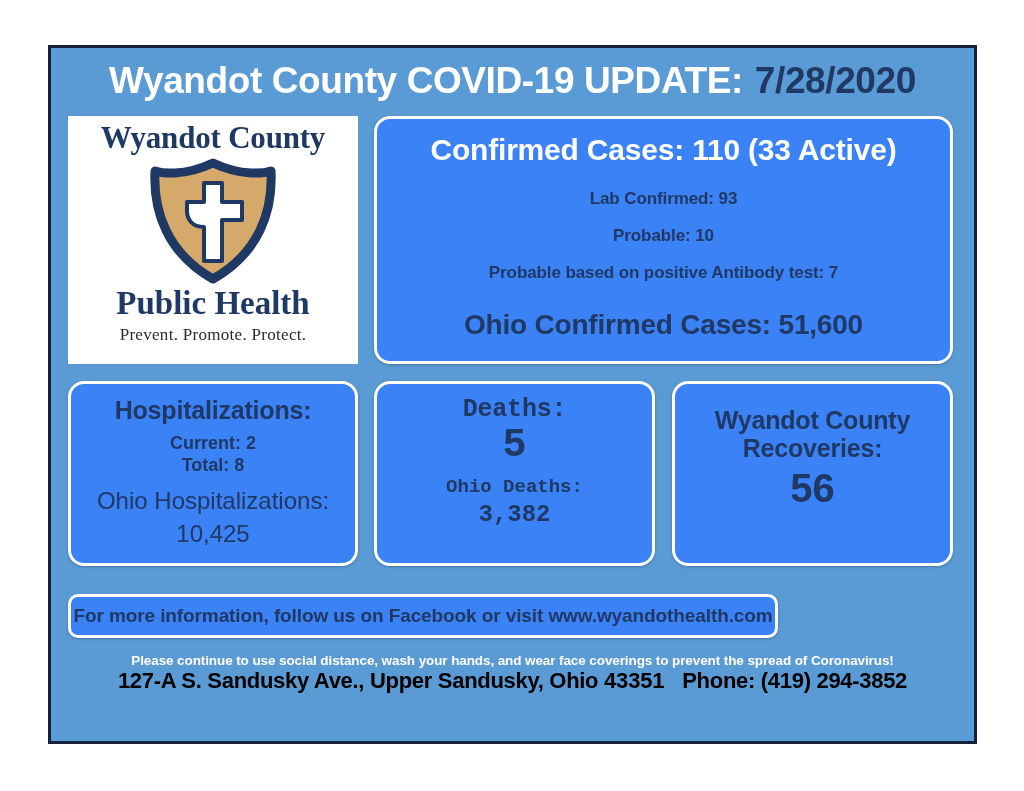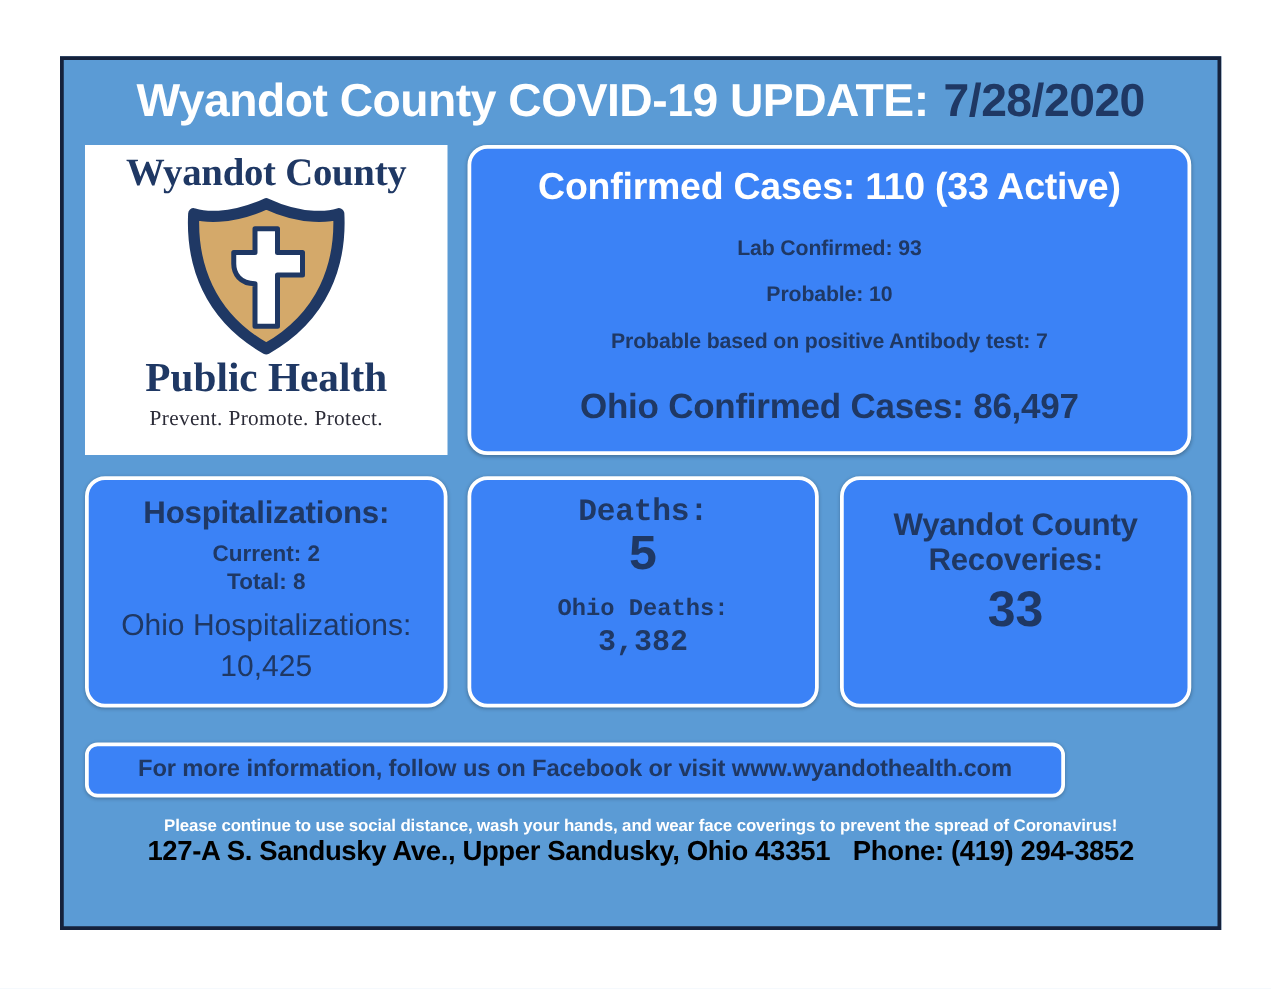--- a/index.html
+++ b/index.html
@@ -198,21 +198,21 @@
     font-size: 24px;
     font-weight: bold;
     color: #1f3864;
     margin-top: 3px;
   }
 
   
   #infobar {
     left: 17px;
     top: 546px;
-    width: 784px;
+    width: 710px;
     height: 44px;
     border-radius: 10px;
     display: flex;
     align-items: center;
     justify-content: center;
   }
   .infobar-text {
     font-size: 19px;
     font-weight: bold;
     color: #1f3864;
@@ -265,42 +265,42 @@
     </div>
     <div class="logo-bottom">Public Health</div>
     <div class="logo-tag">Prevent.  Promote.  Protect.</div>
   </div>
 
   <div class="card" id="card-confirmed">
     <div class="cc-title">Confirmed Cases:  110  (33 Active)</div>
     <div class="cc-sub first">Lab Confirmed:  93</div>
     <div class="cc-sub">Probable:  10</div>
     <div class="cc-sub">Probable based on positive Antibody test:  7</div>
-    <div class="cc-ohio">Ohio Confirmed Cases:  86,497</div>
+    <div class="cc-ohio">Ohio Confirmed Cases:  51,600</div>
   </div>
 
   <div class="card" id="card-hosp">
     <div class="blk-title">Hospitalizations:</div>
     <div class="blk-line gap">Current:  2</div>
     <div class="blk-line">Total:  8</div>
     <div class="blk-mid" style="margin-top:10px;">Ohio Hospitalizations:</div>
     <div class="blk-mid" style="margin-top:4px;">10,425</div>
   </div>
 
   <div class="card" id="card-deaths">
     <div class="blk-title">Deaths:</div>
     <div class="blk-big">5</div>
     <div class="blk-sub">Ohio Deaths:</div>
     <div class="blk-subval">3,382</div>
   </div>
 
   <div class="card" id="card-recov">
     <div class="blk-title">Wyandot County</div>
     <div class="blk-title">Recoveries:</div>
-    <div class="blk-big" style="margin-top:4px;">33</div>
+    <div class="blk-big" style="margin-top:4px;">56</div>
   </div>
 
   <div class="card" id="infobar">
     <span class="infobar-text">For more information, follow us on Facebook or visit www.wyandothealth.com</span>
   </div>
 
   <div id="note1">Please continue to use social distance, wash your hands, and wear face coverings to prevent the spread of Coronavirus!</div>
   <div id="note2">
     <span>127-A S. Sandusky Ave., Upper Sandusky, Ohio </span><span class="zip">43351</span><span class="phone">Phone: (419) 294-3852</span>
   </div>

